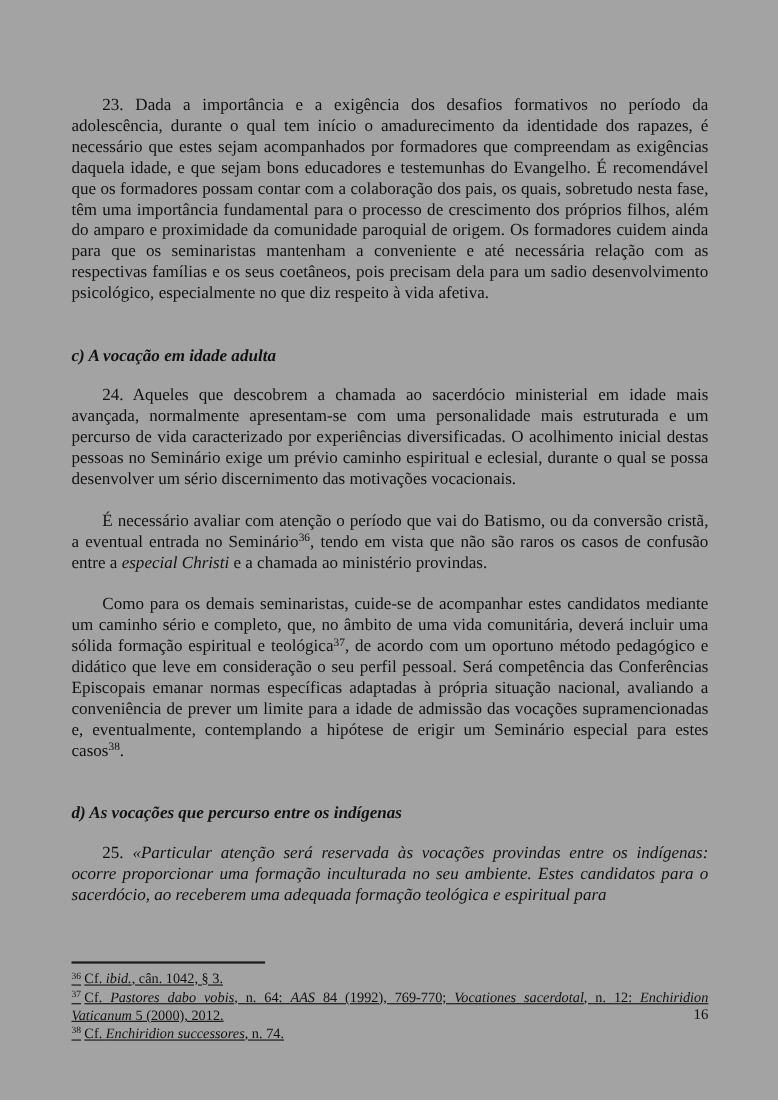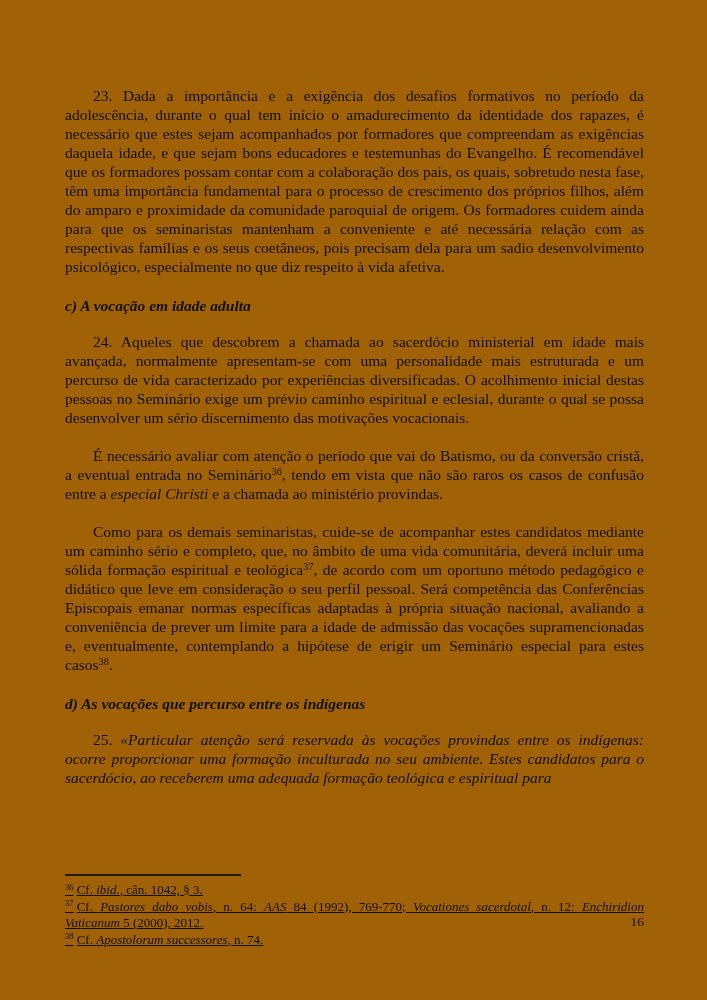--- a/index.html
+++ b/index.html
@@ -4,21 +4,21 @@
 <style>
   html, body {
     margin: 0;
     padding: 0;
     background: #ffffff;
   }
   .page {
     position: relative;
     width: 707px;
     height: 1000px;
-    background: #a16207;
+    background: #a3a3a3;
     color: #111111;
     font-family: "Liberation Serif", "DejaVu Serif", serif;
     overflow: hidden;
   }
   .text-area {
     position: absolute;
     left: 65px;
     top: 86px;
     width: 579px;
   }
@@ -27,21 +27,21 @@
     line-height: 19px;
     text-align: justify;
     text-indent: 28px;
     margin: 19px 0 0 0;
     hyphens: none;
   }
   .block:first-child { margin-top: 0; }
   .heading {
     text-indent: 0;
     text-align: left;
-    margin: 20px 0 -2px 0;
+    margin: 38px 0 -2px 0;
   }
   .it { font-style: italic; }
   .bd { font-weight: bold; }
   .sup {
     font-size: 67%;
     line-height: 0;
     position: relative;
     top: -0.48em;
   }
   .footnotes {
@@ -92,19 +92,19 @@
 
   <div class="footnotes">
     <div class="fn-rule"></div>
     <div class="footnote">
       <span class="fn-num">36</span><span><span>Cf. </span><span class="it">ibid.</span><span>, cân. 1042, § 3.</span></span>
     </div>
     <div class="footnote">
       <span class="fn-num">37</span><span><span>Cf. </span><span class="it">Pastores dabo vobis</span><span>, n. 64: </span><span class="it">AAS</span><span> 84 (1992), 769-770; </span><span class="it">Vocationes sacerdotal</span><span>, n. 12: </span><span class="it">Enchiridion Vaticanum</span><span> 5 (2000), 2012.</span></span>
     </div>
     <div class="footnote">
-      <span class="fn-num">38</span><span><span>Cf. </span><span class="it">Apostolorum successores</span><span>, n. 74.</span></span>
+      <span class="fn-num">38</span><span><span>Cf. </span><span class="it">Enchiridion successores</span><span>, n. 74.</span></span>
     </div>
   </div>
 
   <div class="page-number">16</div>
 
 </div>
 
 </body></html>

